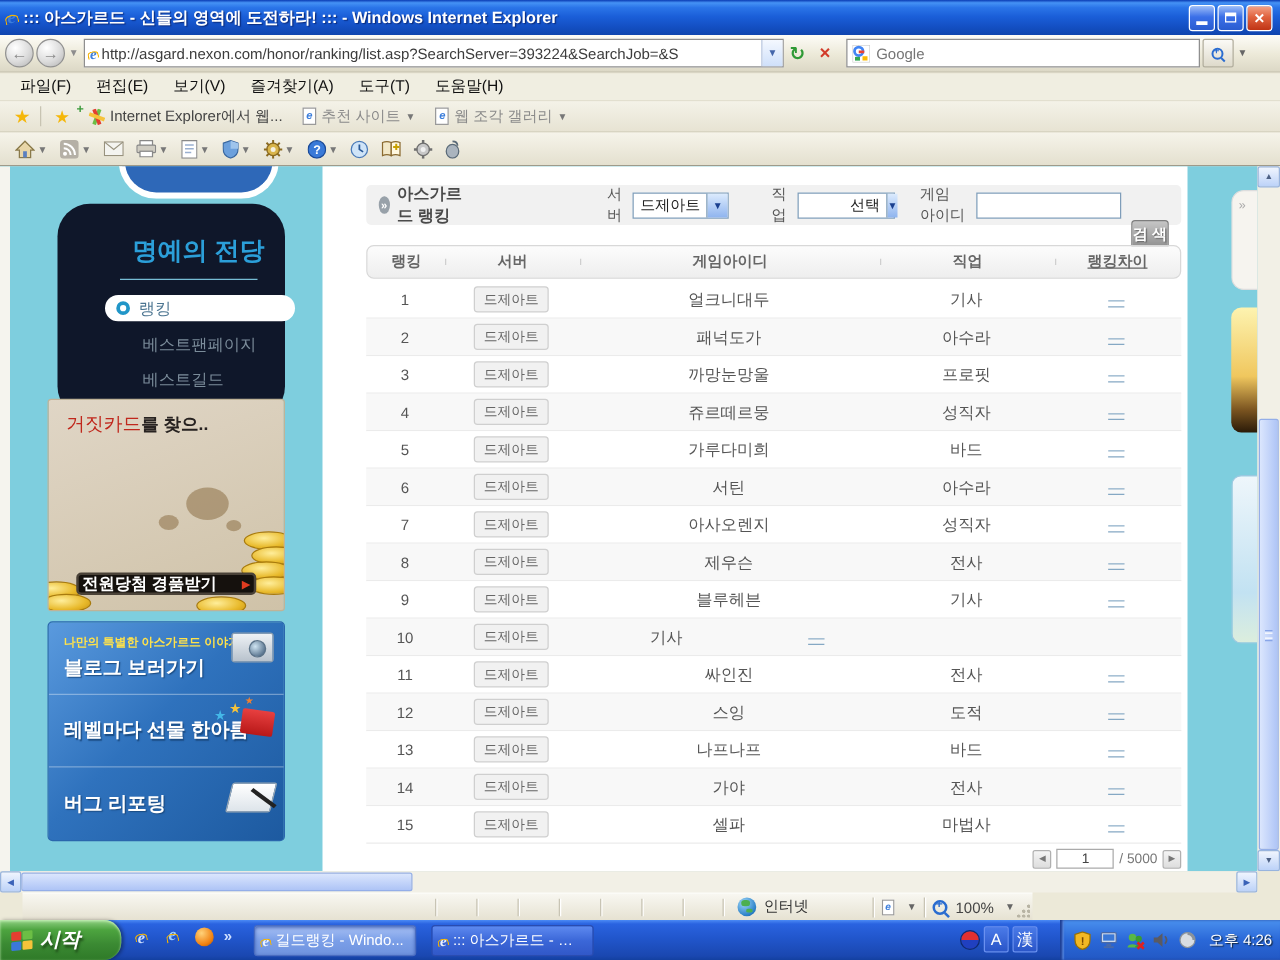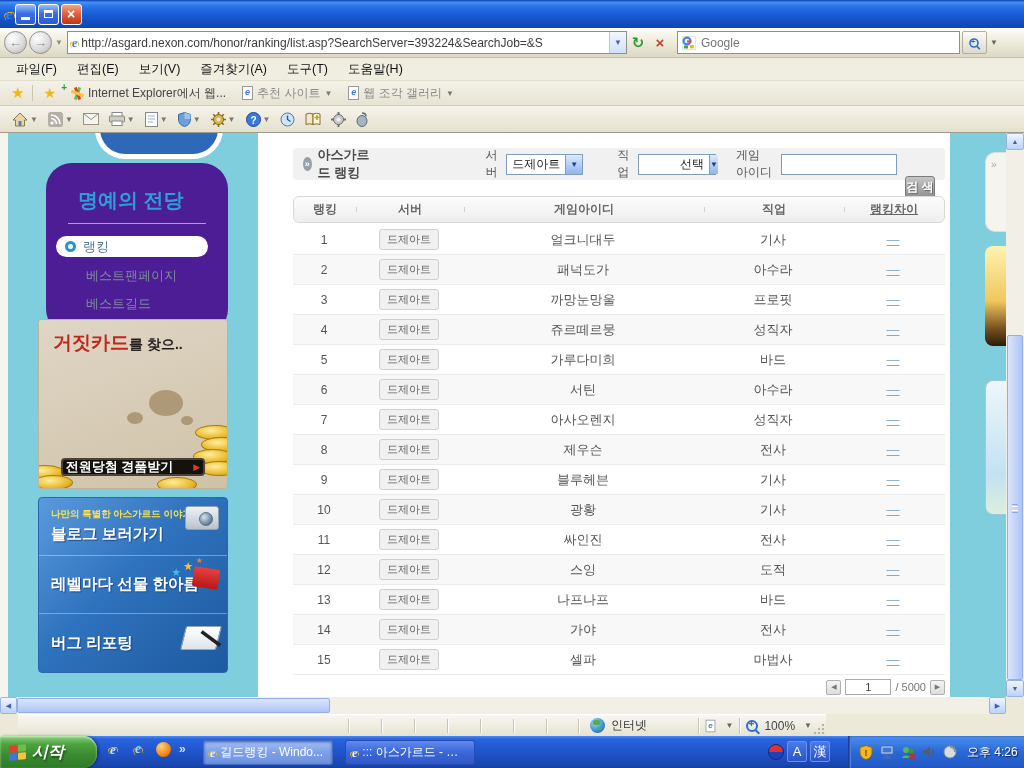--- a/index.html
+++ b/index.html
@@ -59,34 +59,34 @@
   .cmddrop { color:#777; font-size:8px; }
   .docpage { width:11px; height:14px; background:#fff; border:1px solid #9a9a9a; position:relative; }
   .docpage::after { content:"e"; position:absolute; left:2px; top:0px; font-size:9px; font-style:italic; font-weight:bold; color:#3c7edb; }
 
   
   .page { position:absolute; left:0; top:133px; width:1006px; height:564px; background:#7ecede; overflow:hidden; }
   .gutterL { position:absolute; left:0; top:0; width:8px; height:100%; background:#f5f4ee; }
   .contentpanel { position:absolute; left:258px; top:0; width:692px; height:100%; background:#fff; }
   .bluestub { position:absolute; left:95px; top:-6px; width:128px; height:32px; background:#2e68b8;
     border:5px solid #fff; border-top:none; border-radius:0 0 30px 30px; }
-  .sidepanel { position:absolute; left:46px; top:30px; width:182px; height:172px; background:#4c1d95; border-radius:26px; }
+  .sidepanel { position:absolute; left:46px; top:30px; width:182px; height:172px; background:#0f172a; border-radius:26px;padding-left:28px; }
   .sidepanel h2 { margin:24px 0 0 32px; font-size:20px; color:#2b9fd9; }
   .sidepanel .rule { border-top:1px solid #76bcd4; margin:9px 22px 12px 22px; }
   .navpill { margin-left:10px; width:152px; height:21px; border-radius:11px; background:#fff;
     display:flex; align-items:center; padding-left:9px; gap:7px; }
   .bullet { width:11px; height:11px; border-radius:50%; border:3px solid #2196c8; background:#fff; }
   .navpill span { color:#4c7591; font-size:13px; }
   .navplain { margin:10px 0 0 40px; color:#7b8c9a; font-size:13px; }
 
   
   .ad1 { position:absolute; left:38px; top:186px; width:190px; height:170px; border-radius:3px; overflow:hidden;
     background:linear-gradient(160deg,#e0d6c6,#cfc2a8); border:1px solid #bfb398; }
   .ad1 .headline { position:absolute; left:14px; top:10px; white-space:nowrap; }
-  .ad1 .hl-red { color:#c0271c; font-weight:bold; font-size:19px; }
+  .ad1 .hl-red { color:#c0271c; font-weight:normal; font-size:15px; }
   .ad1 .hl-dark { color:#272220; font-weight:bold; font-size:14px; }
   .splash { position:absolute; border-radius:50%; background:#8d6f46; opacity:.55; }
   .coin { position:absolute; width:40px; height:15px; border-radius:50%;
     background:radial-gradient(ellipse at 40% 35%,#ffee9a,#e8b92a 60%,#c08a10); border:1px solid #a87b0e; }
   .ad1btn { position:absolute; left:22px; bottom:12px; width:144px; height:18px; background:#15110d; border:2px solid #4a4238;
     border-radius:4px; display:flex; align-items:center; justify-content:center; gap:20px; color:#fff; font-weight:bold; font-size:13px; }
   .ad1btn .arr { color:#e03c20; font-size:9px; }
 
   
   .ad2 { position:absolute; left:38px; top:364px; width:190px; height:176px; border-radius:4px; overflow:hidden;
@@ -216,20 +216,21 @@
   .clock { color:#fff; font-size:12px; margin-left:4px; text-shadow:1px 1px 1px #123; white-space:nowrap; }
 
   .ie-e { font-family:"Liberation Serif","DejaVu Serif",serif; font-style:italic; font-weight:bold; color:#3c7edb; position:relative; line-height:1; }
   .ie-e::after { content:""; position:absolute; left:-2px; right:-2px; top:35%; height:40%; border:1.5px solid #f5b400; border-bottom:none; border-radius:50% 50% 0 0; transform:rotate(-12deg); }
 </style>
 </head>
 <body>
 
 <div class="titlebar">
   <span class="ie-e" style="font-size:15px;">e</span>
+  <div class="ttext">::: 아스가르드 - 신들의 영역에 도전하라! ::: - Windows Internet Explorer</div>
   <div class="winbtn bmin">
       <div class="glyph-min"></div>
     </div>
   <div class="winbtn bmax">
       <div class="glyph-restore"></div>
     </div>
   <div class="winbtn bclose">×</div>
 </div>
 
 <div class="addrbar">
@@ -469,21 +470,20 @@
         <div class="trow">
           <div class="tc c-rank">9</div>
           <div class="tc c-server"><span class="badge">드제아트</span></div>
           <div class="tc c-id">블루헤븐</div>
           <div class="tc c-job">기사</div>
           <div class="tc c-diff">—</div>
         </div>
         <div class="trow alt">
           <div class="tc c-rank">10</div>
           <div class="tc c-server"><span class="badge">드제아트</span></div>
-          <div class="tc c-id">광황</div>
           <div class="tc c-job">기사</div>
           <div class="tc c-diff">—</div>
         </div>
         <div class="trow">
           <div class="tc c-rank">11</div>
           <div class="tc c-server"><span class="badge">드제아트</span></div>
           <div class="tc c-id">싸인진</div>
           <div class="tc c-job">전사</div>
           <div class="tc c-diff">—</div>
         </div>

